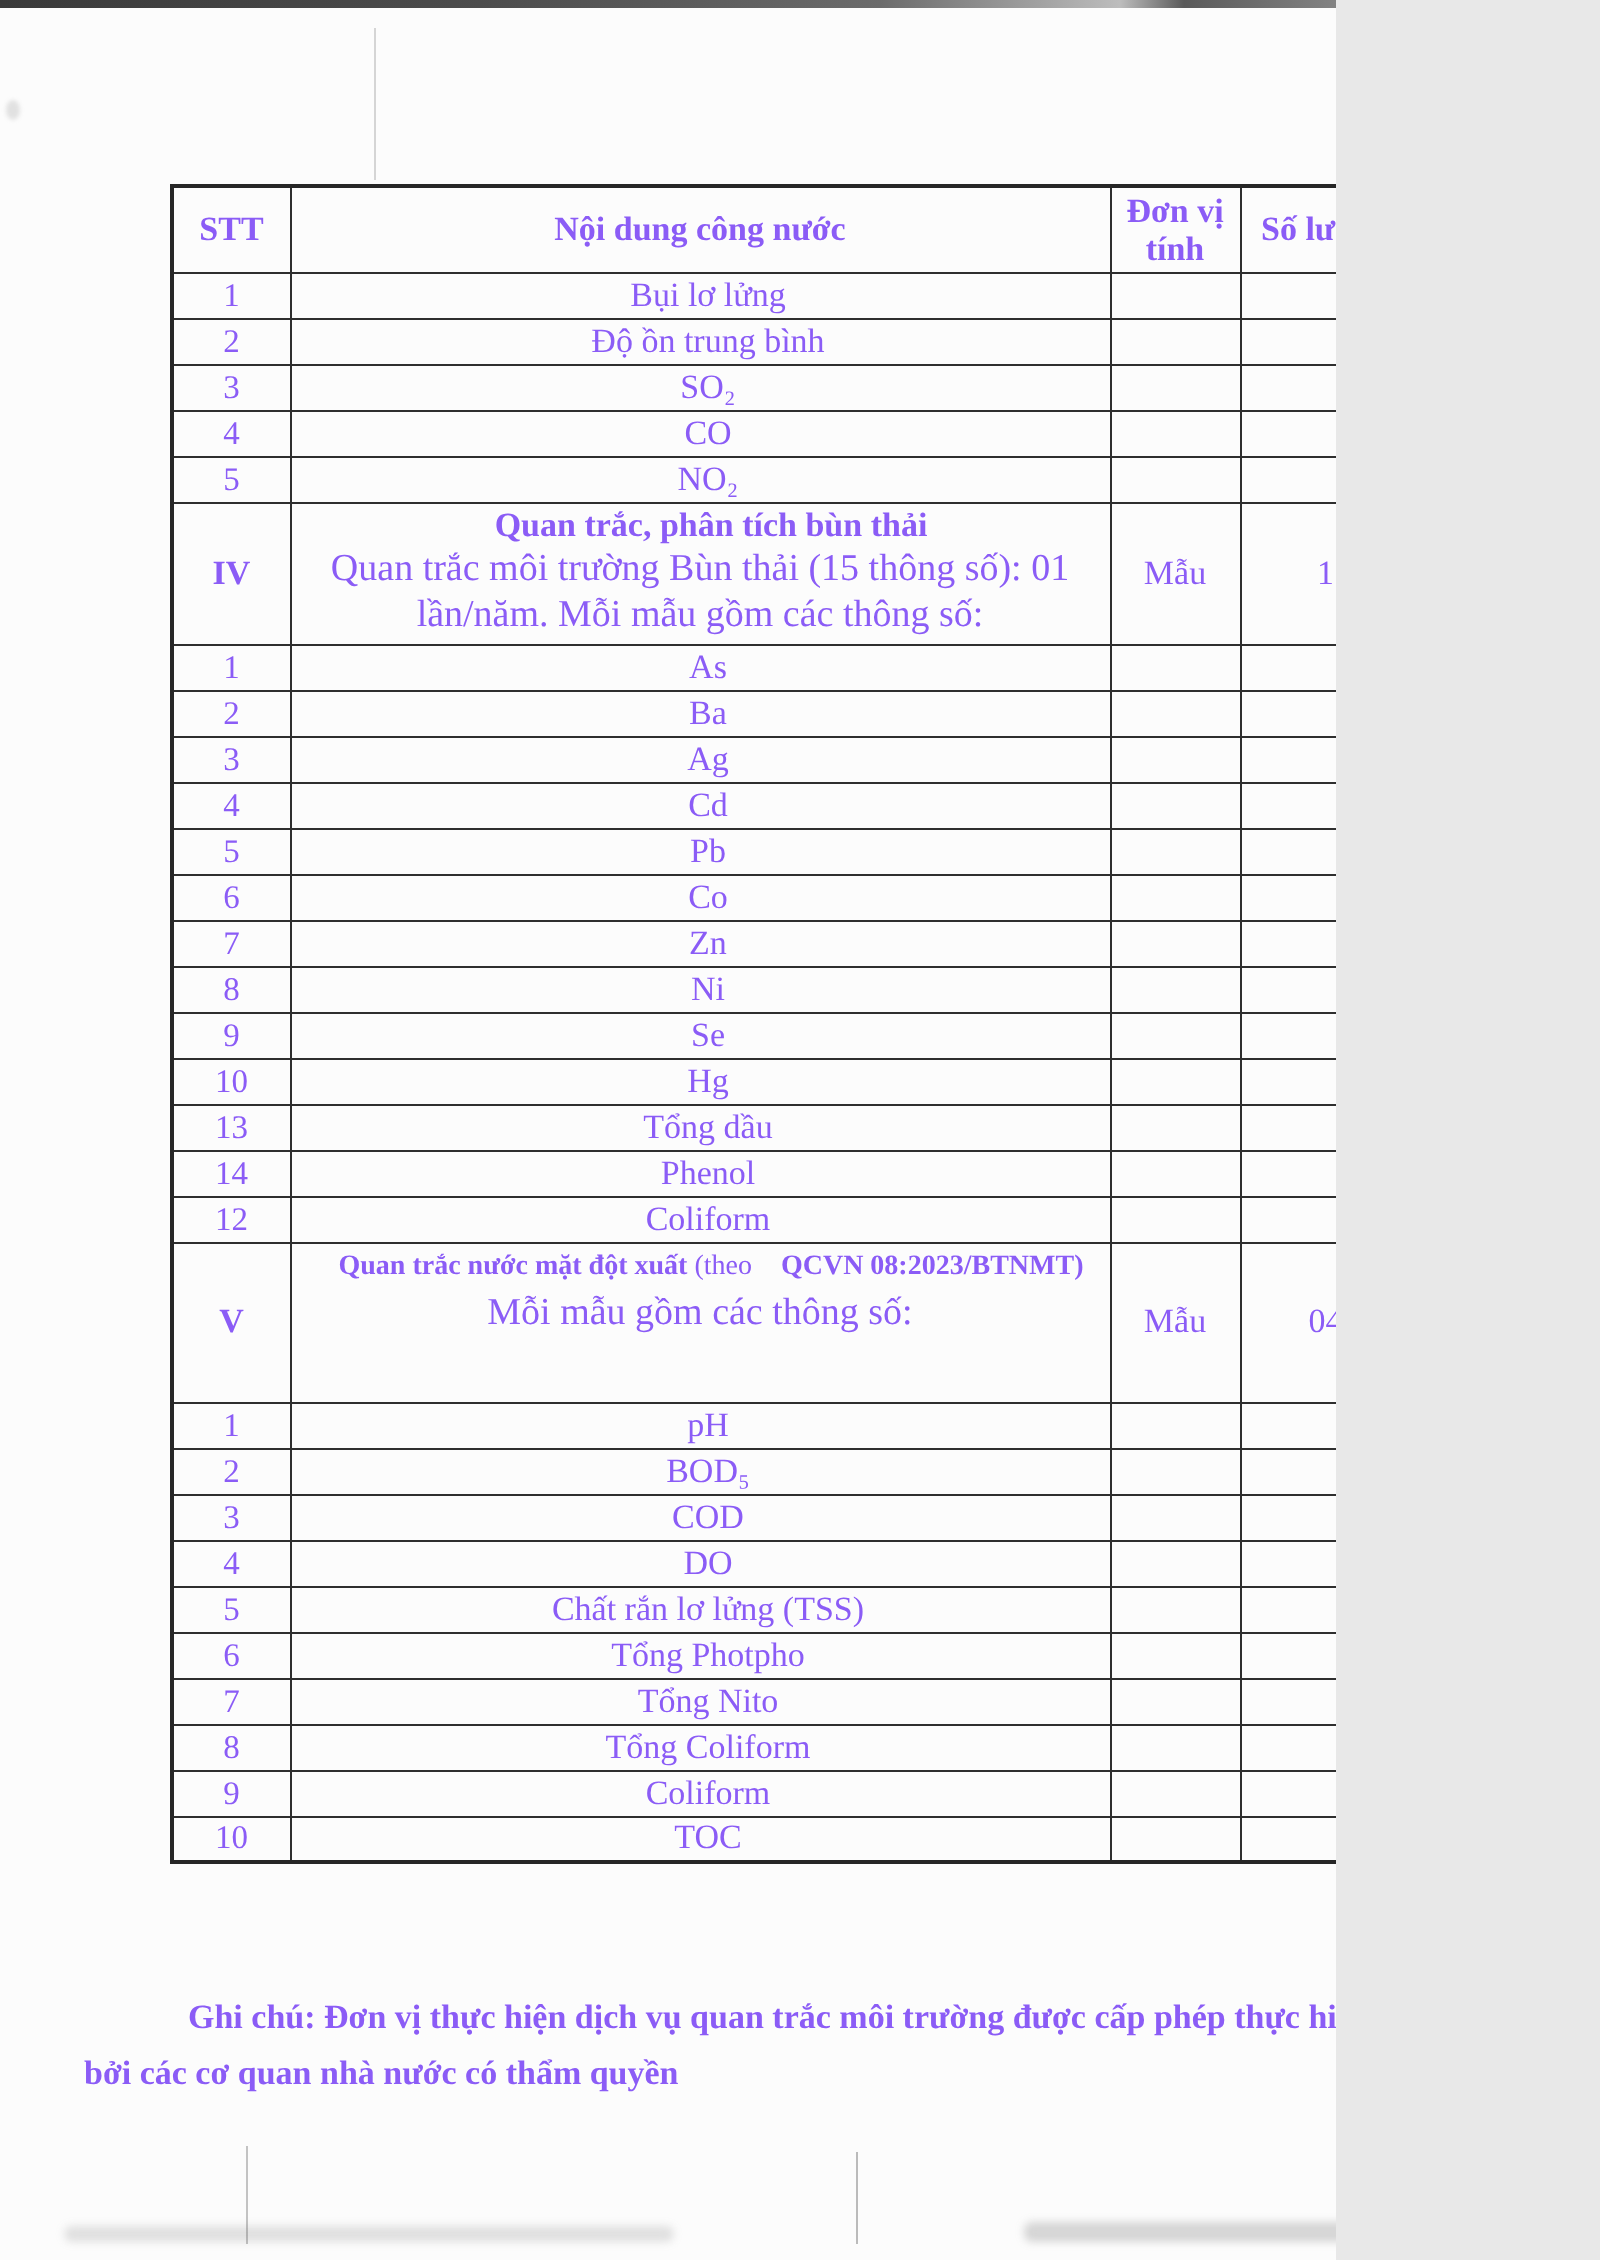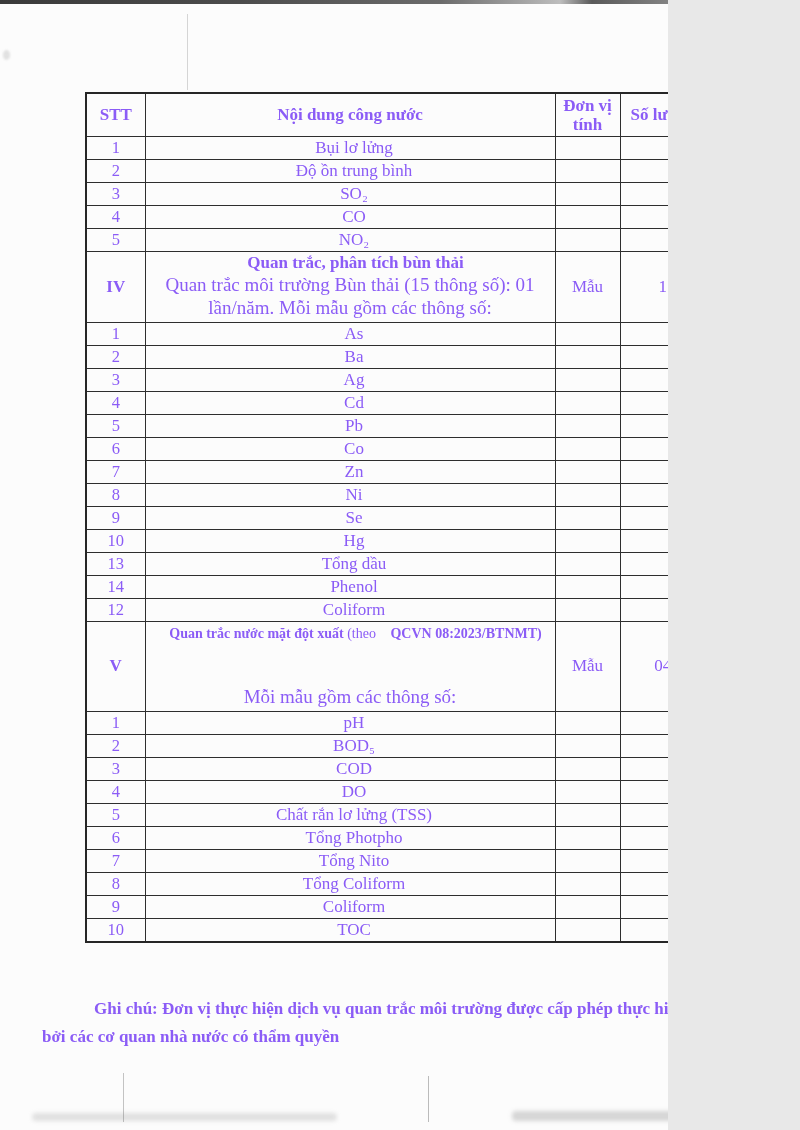--- a/index.html
+++ b/index.html
@@ -37,21 +37,21 @@
   th { font-weight:bold; font-size:17px; text-align:center; vertical-align:middle; line-height:1.12; }
   td.c-stt { text-align:center; vertical-align:middle; font-size:16.5px; }
   td.c-label { text-align:center; vertical-align:middle; font-size:17px; padding-left:8px; }
   td.c-unit, td.c-qty { text-align:center; vertical-align:middle; font-size:17px; }
   td.g-stt { font-weight:bold; font-size:17px;margin-left:48px; }
   td.g-content { vertical-align:top; padding:1px 8px 2px 8px; }
   .g-heading { font-size:17px; line-height:1.22; }
   tr.g5 .g-heading { font-size:14px; line-height:1.5; }
   .g-heading .b { font-weight:bold;margin-left:11px; }
   .g-desc { font-size:19px; line-height:1.22; }
-  tr.g5 .g-desc { line-height:1.35;margin-top:40px; }
+  tr.g5 .g-desc { line-height:1.35; }
 
   
   .footnote {
     position:absolute; left:42px; top:995px; width:718px;
     font-size:17px; line-height:28px; text-indent:52px;font-weight:bold;
   }
 
   
   .stamp { position:absolute; left:650px; top:450px; width:135px; height:185px; }
   .stamp .ring { fill:none; stroke:#c9353c; }

